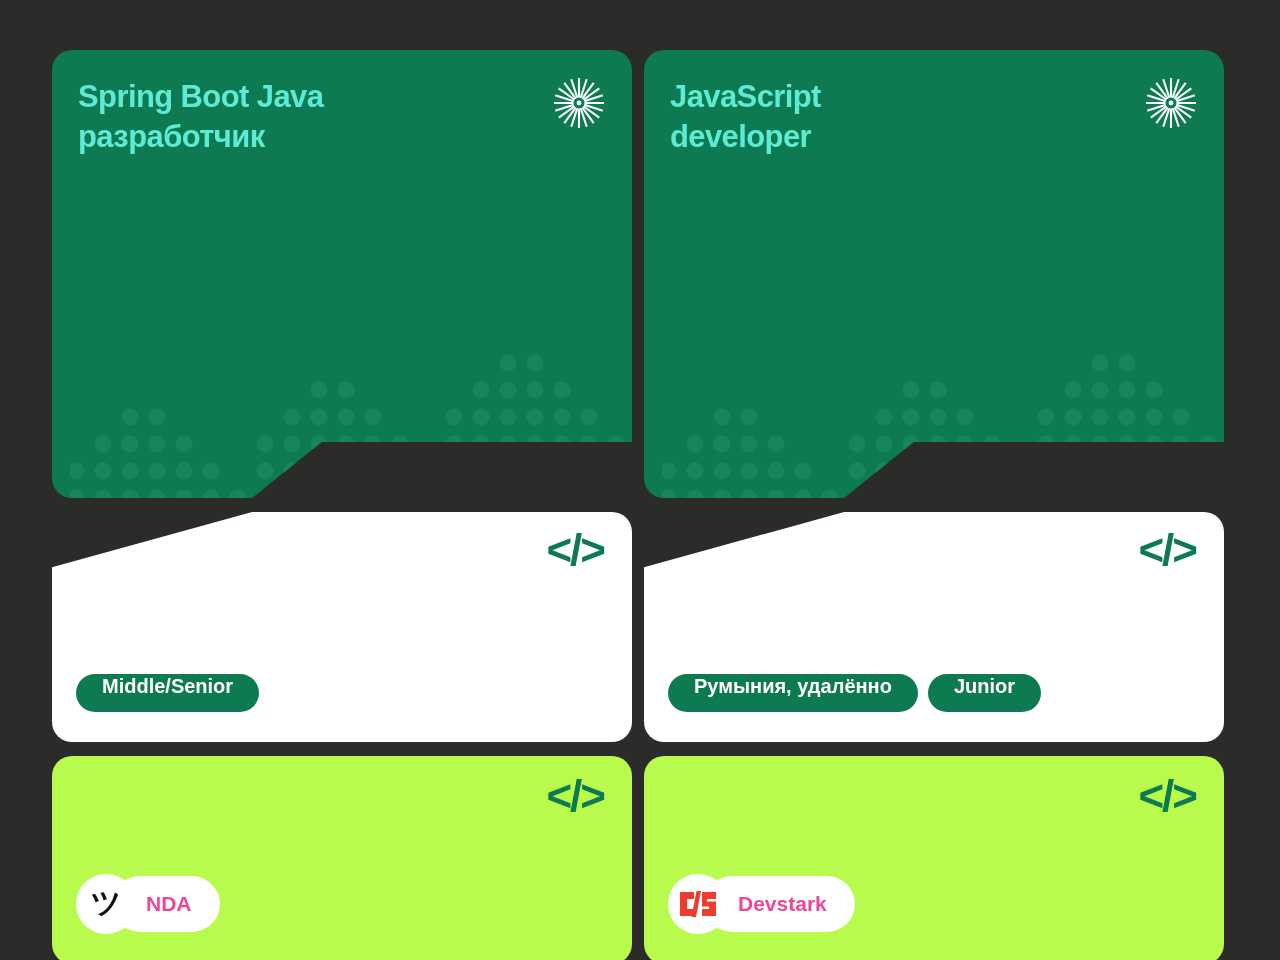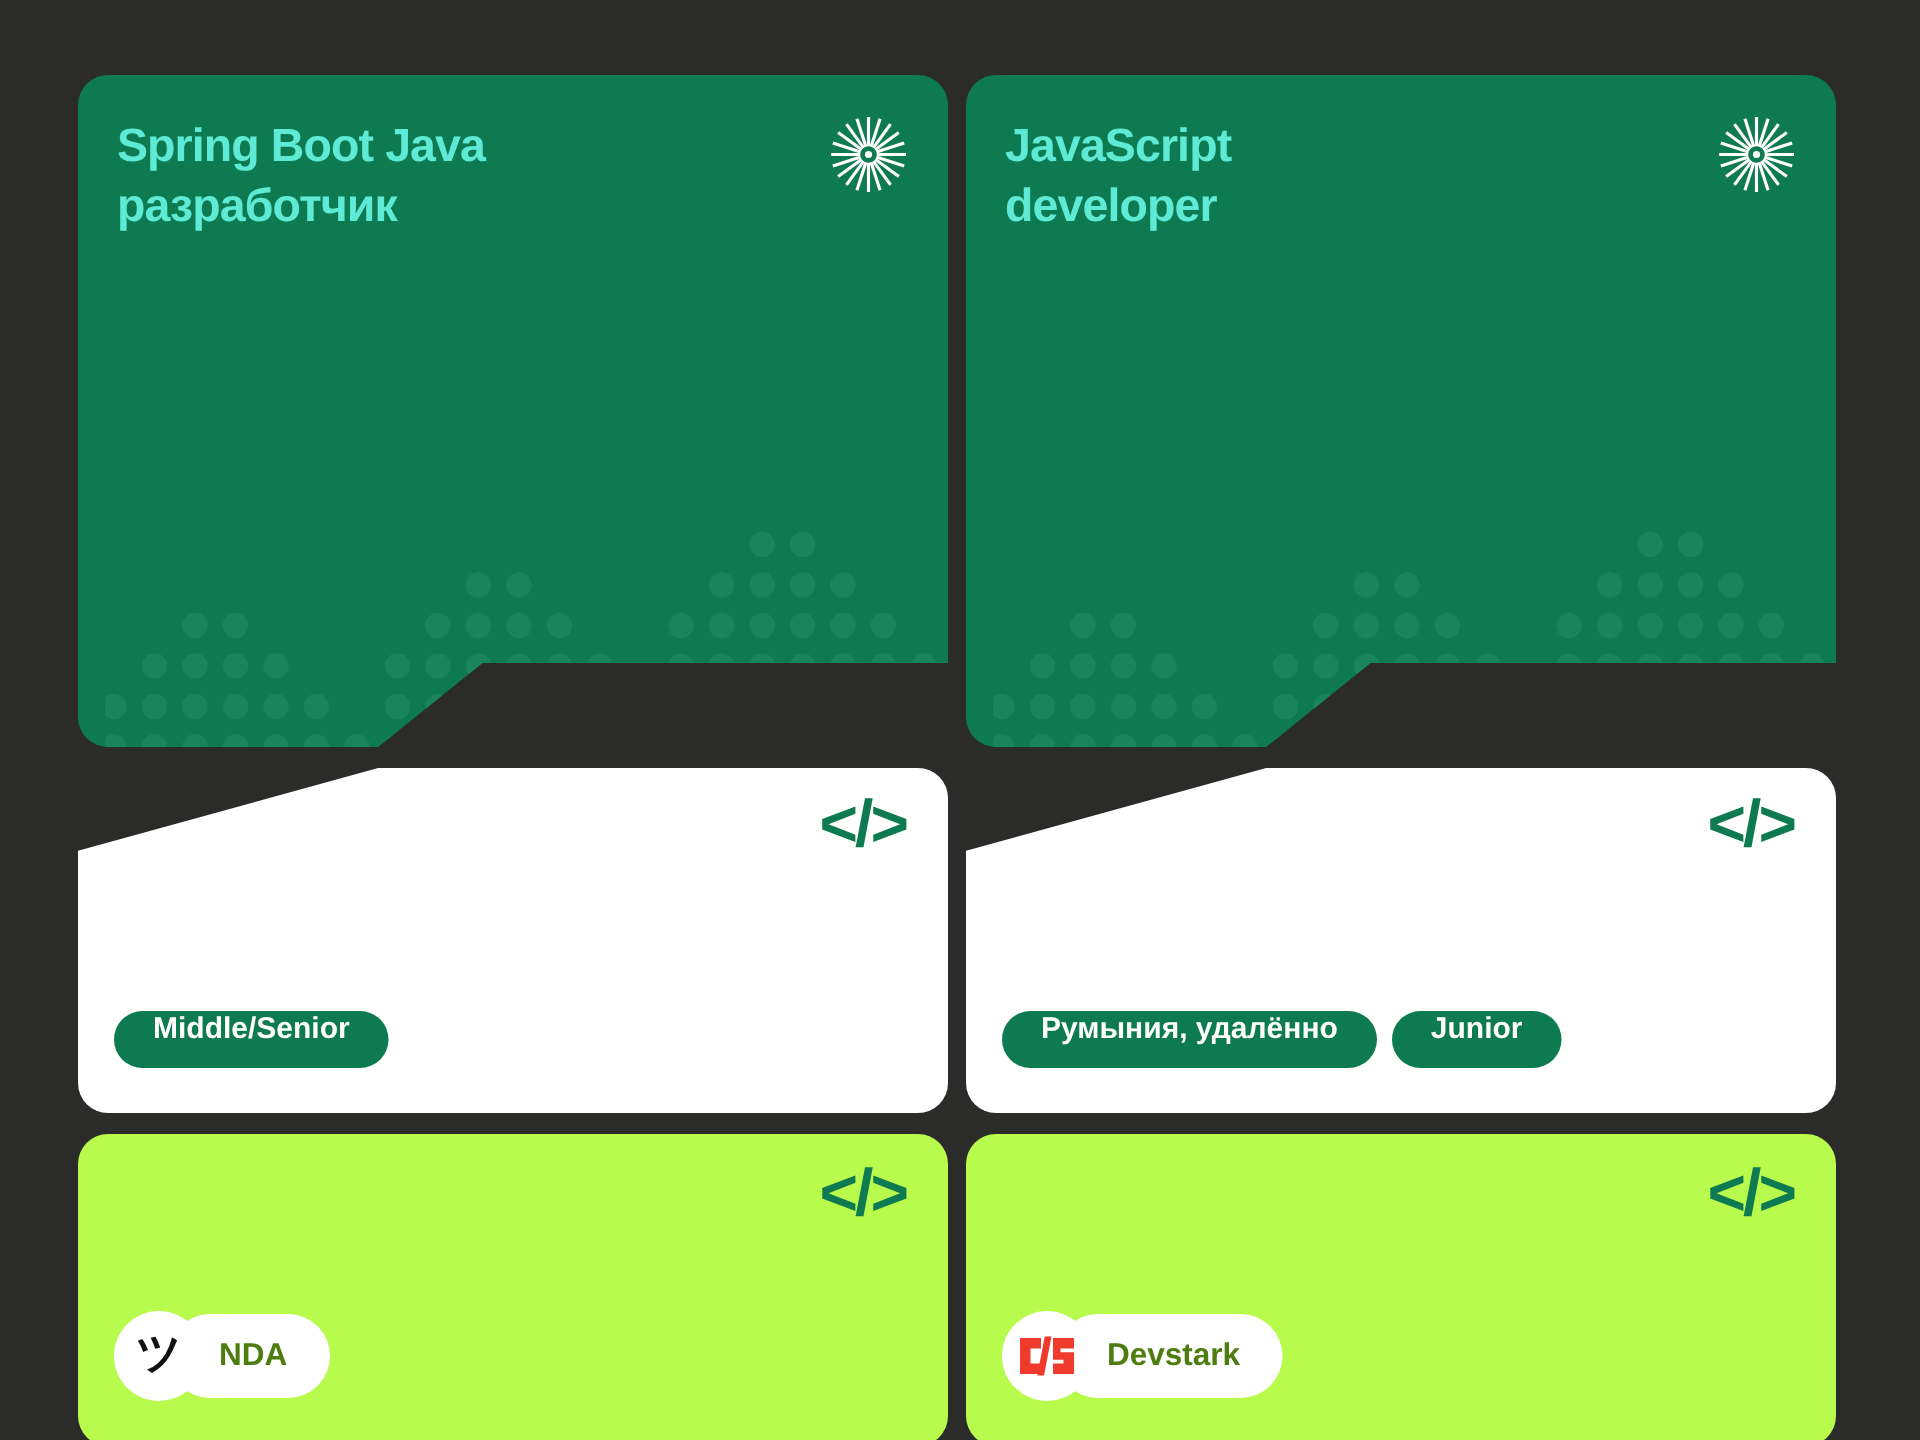--- a/index.html
+++ b/index.html
@@ -173,21 +173,21 @@
   .company-name {
     background: #ffffff;
     border-radius: 999px;
     height: 56px;
     display: flex;
     align-items: center;
     padding: 0 28px 0 34px;
     margin-left: -24px;
     font-size: 21px;
     font-weight: 700;
-    color: #4d7c0f;
+    color: #ec4899;
     white-space: nowrap;
     position: relative;
     z-index: 1;
     text-align: center;
   }
   .logo-glyph-nda {
     font-size: 30px;
     line-height: 1;
     color: #111111;
     font-weight: 700;

